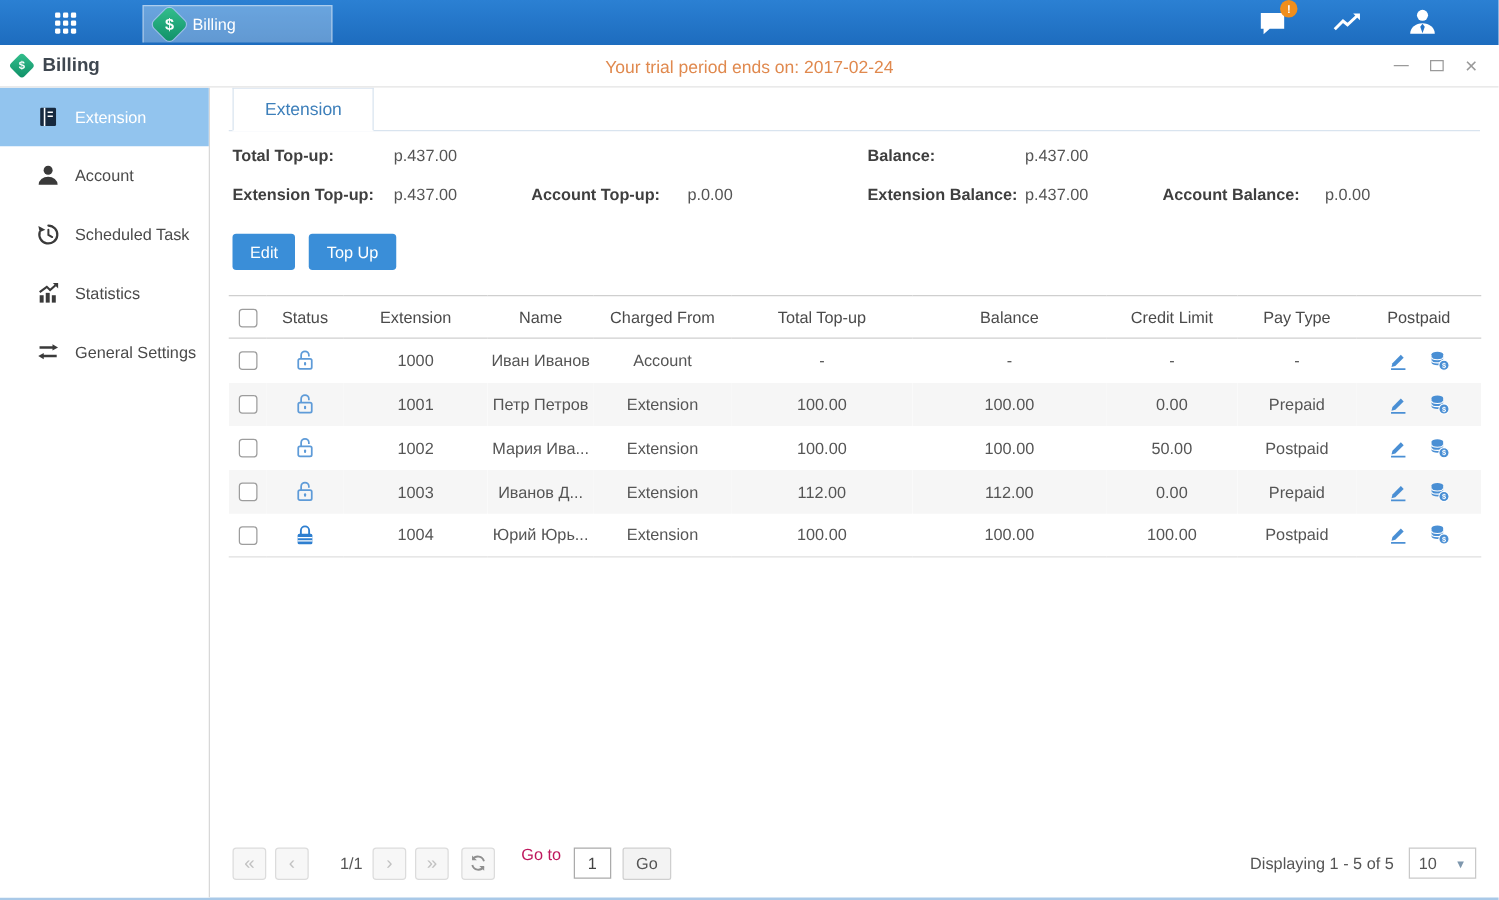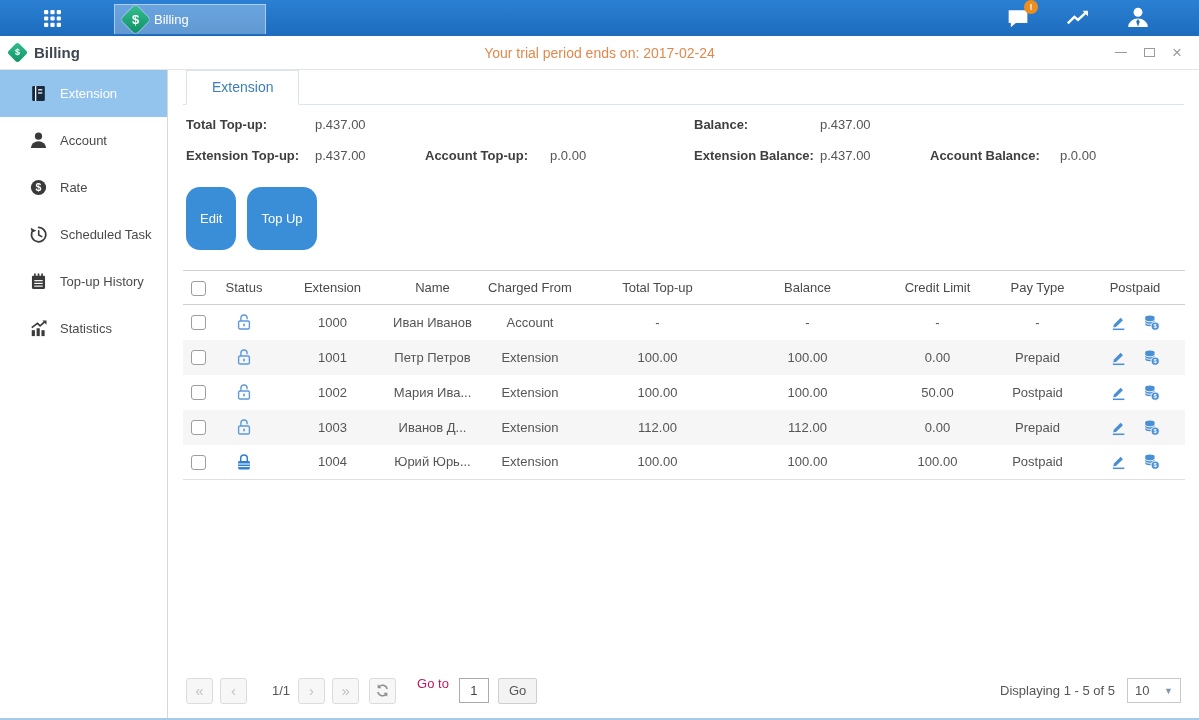--- a/index.html
+++ b/index.html
@@ -50,21 +50,21 @@
          margin-left:3px; color:#3d7fba; font-size:14px; background:#fff; cursor:pointer; }
 
   .summary { margin-top:4px; }
   .sum-row { display:flex; align-items:center; height:31px; padding-left:3px; }
   .lbl { font-weight:bold; color:#3f3f3f; }
   .val { color:#555; }
   .w1 { width:129px; } .wv1 { width:379px; } .w2 { width:126px; }
   .wv2 { width:110px; } .w3 { width:125px; } .wv3 { width:144px; } .w4 { width:130px; }
 
   .btn-row { margin-top:16px; display:flex; gap:11px; padding-left:3px; }
-  .btn-blue { background:#3a8ed8; color:#fff; border:none; border-radius:14px; padding:24px 14px; font-size:13px;
+  .btn-blue { background:#3a8ed8; color:#fff; border:none; border-radius:3px; padding:7px 14px; font-size:13px;
               font-family:"Liberation Sans",sans-serif; cursor:pointer; }
 
   
   table { border-collapse:collapse; table-layout:fixed; width:1002px; margin-top:20px; }
   col.c-chk{width:30px;} col.c-status{width:62px;} col.c-ext{width:115px;} col.c-name{width:85px;} col.c-from{width:110px;}
   col.c-topup{width:145px;} col.c-bal{width:155px;} col.c-credit{width:105px;} col.c-pay{width:95px;} col.c-op{width:100px;}
   thead th { border-top:1px solid #cfcfcf; border-bottom:1px solid #cfcfcf; height:34px; font-weight:normal; color:#4a4a4a;
              font-size:13px; text-align:center; }
   tbody td { height:35px; text-align:center; color:#555; font-size:13px; overflow:hidden; white-space:nowrap; }
   tbody tr:nth-child(even) { background:#f6f6f6; }
@@ -257,41 +257,35 @@
       <span>Extension</span>
     </div>
     <div class="side-item">
       <span class="s-icon"><svg width="19" height="19">
             <use href="#i-person"></use>
           </svg></span>
       <span>Account</span>
     </div>
     <div class="side-item">
       <span class="s-icon"><svg width="19" height="19">
-            <use href="#i-coin"></use>
-          </svg></span>
-      <span>Rate</span>
-    </div>
-    <div class="side-item">
-      <span class="s-icon"><svg width="19" height="19">
             <use href="#i-histclock"></use>
           </svg></span>
       <span>Scheduled Task</span>
-    </div>
-    <div class="side-item">
-      <span class="s-icon"><svg width="19" height="19">
-            <use href="#i-notepad"></use>
-          </svg></span>
-      <span>Top-up History</span>
     </div>
     <div class="side-item">
       <span class="s-icon"><svg width="19" height="19">
             <use href="#i-stats"></use>
           </svg></span>
       <span>Statistics</span>
+    </div>
+    <div class="side-item">
+      <span class="s-icon"><svg width="19" height="19">
+            <use href="#i-sliders"></use>
+          </svg></span>
+      <span>General Settings</span>
     </div>
   </div>
 
   <div class="content">
 
     <div class="tabstrip">
       <span class="tab">Extension</span>
     </div>
 
     <div class="summary">

